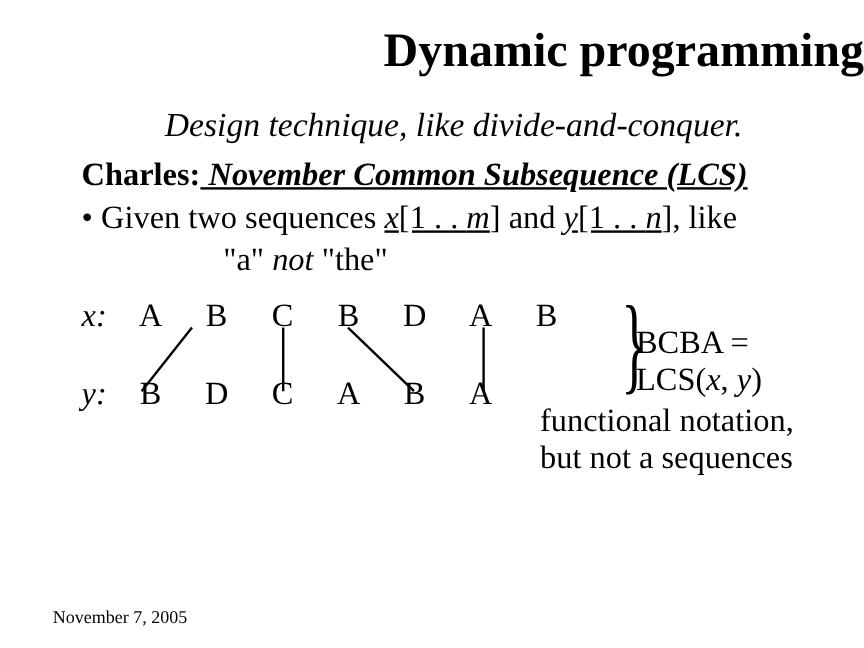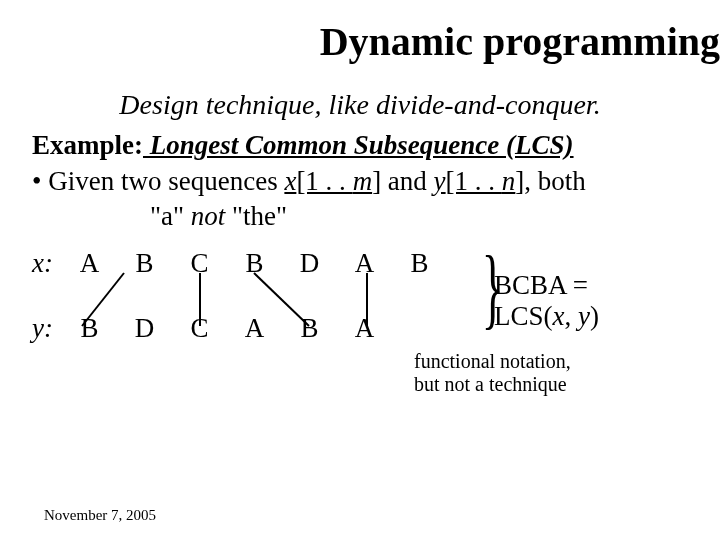--- a/index.html
+++ b/index.html
@@ -14,20 +14,21 @@
   }
   .title {
     font-size: 40px;
     font-weight: bold;
     text-align: right;
     margin-top: 18px;
   }
   .content {
     padding: 0 32px;
     margin-top: 24px;
+    margin-left: 36px;
   }
   .subtitle {
     font-size: 28px;
     font-style: italic;
     text-align: center;
     margin-bottom: 8px;
   }
   .example-line {
     font-size: 27px;
     line-height: 1.25;
@@ -80,22 +81,22 @@
   .rhs {
     position: absolute;
     left: 462px;
     top: 32px;
     font-size: 27px;
     line-height: 1.15;
   }
   .func-note {
     position: absolute;
     left: 382px;
-    top: 112px;
-    font-size: 20px;
+    top: 97px;
+    font-size: 27px;
     line-height: 1.15;
   }
   .footer {
     position: absolute;
     bottom: 16px;
     left: 0;
     width: 100%;
     display: flex;
     justify-content: space-between;
     padding: 0 34px 0 44px;
@@ -111,25 +112,25 @@
 </head>
 <body>
 
 <div class="title">Dynamic programming</div>
 
 <div class="content">
 
   <div class="subtitle">Design technique, like divide-and-conquer.</div>
 
   <div class="example-line">
-    <span class="bold">Example:</span><span class="bolditalic underline"> Longest Common Subsequence (LCS)</span>
+    <span class="bold">Charles:</span><span class="bolditalic underline"> November Common Subsequence (LCS)</span>
   </div>
 
   <div class="bullet">
-    <span>• Given two sequences </span><span class="italic underline">x</span><span class="underline">[1 . . </span><span class="italic underline">m</span><span>] and </span><span class="italic underline">y</span><span class="underline">[1 . . </span><span class="italic underline">n</span><span>], both</span><br>
+    <span>• Given two sequences </span><span class="italic underline">x</span><span class="underline">[1 . . </span><span class="italic underline">m</span><span>] and </span><span class="italic underline">y</span><span class="underline">[1 . . </span><span class="italic underline">n</span><span>], like</span><br>
   </div>
 
   <div class="indent-note">
     <span>"a"</span><span class="italic"> not </span><span>"the"</span>
   </div>
 
   <div class="seq-area">
 
     <svg class="lines" width="460" height="170">
       <line x1="92" y1="35" x2="50" y2="88" stroke="#000" stroke-width="2"></line>
@@ -162,21 +163,21 @@
 
     <div class="brace">}</div>
 
     <div class="rhs">
       <span>BCBA = </span><br>
       <span>LCS(</span><span class="italic">x</span><span>, </span><span class="italic">y</span><span>)</span>
     </div>
 
     <div class="func-note">
       <span>functional notation,</span><br>
-      <span>but not a technique</span>
+      <span>but not a sequences</span>
     </div>
 
   </div>
 </div>
 
 <div class="footer">
   <span>November 7, 2005</span>
 </div>
 
 </body></html>

